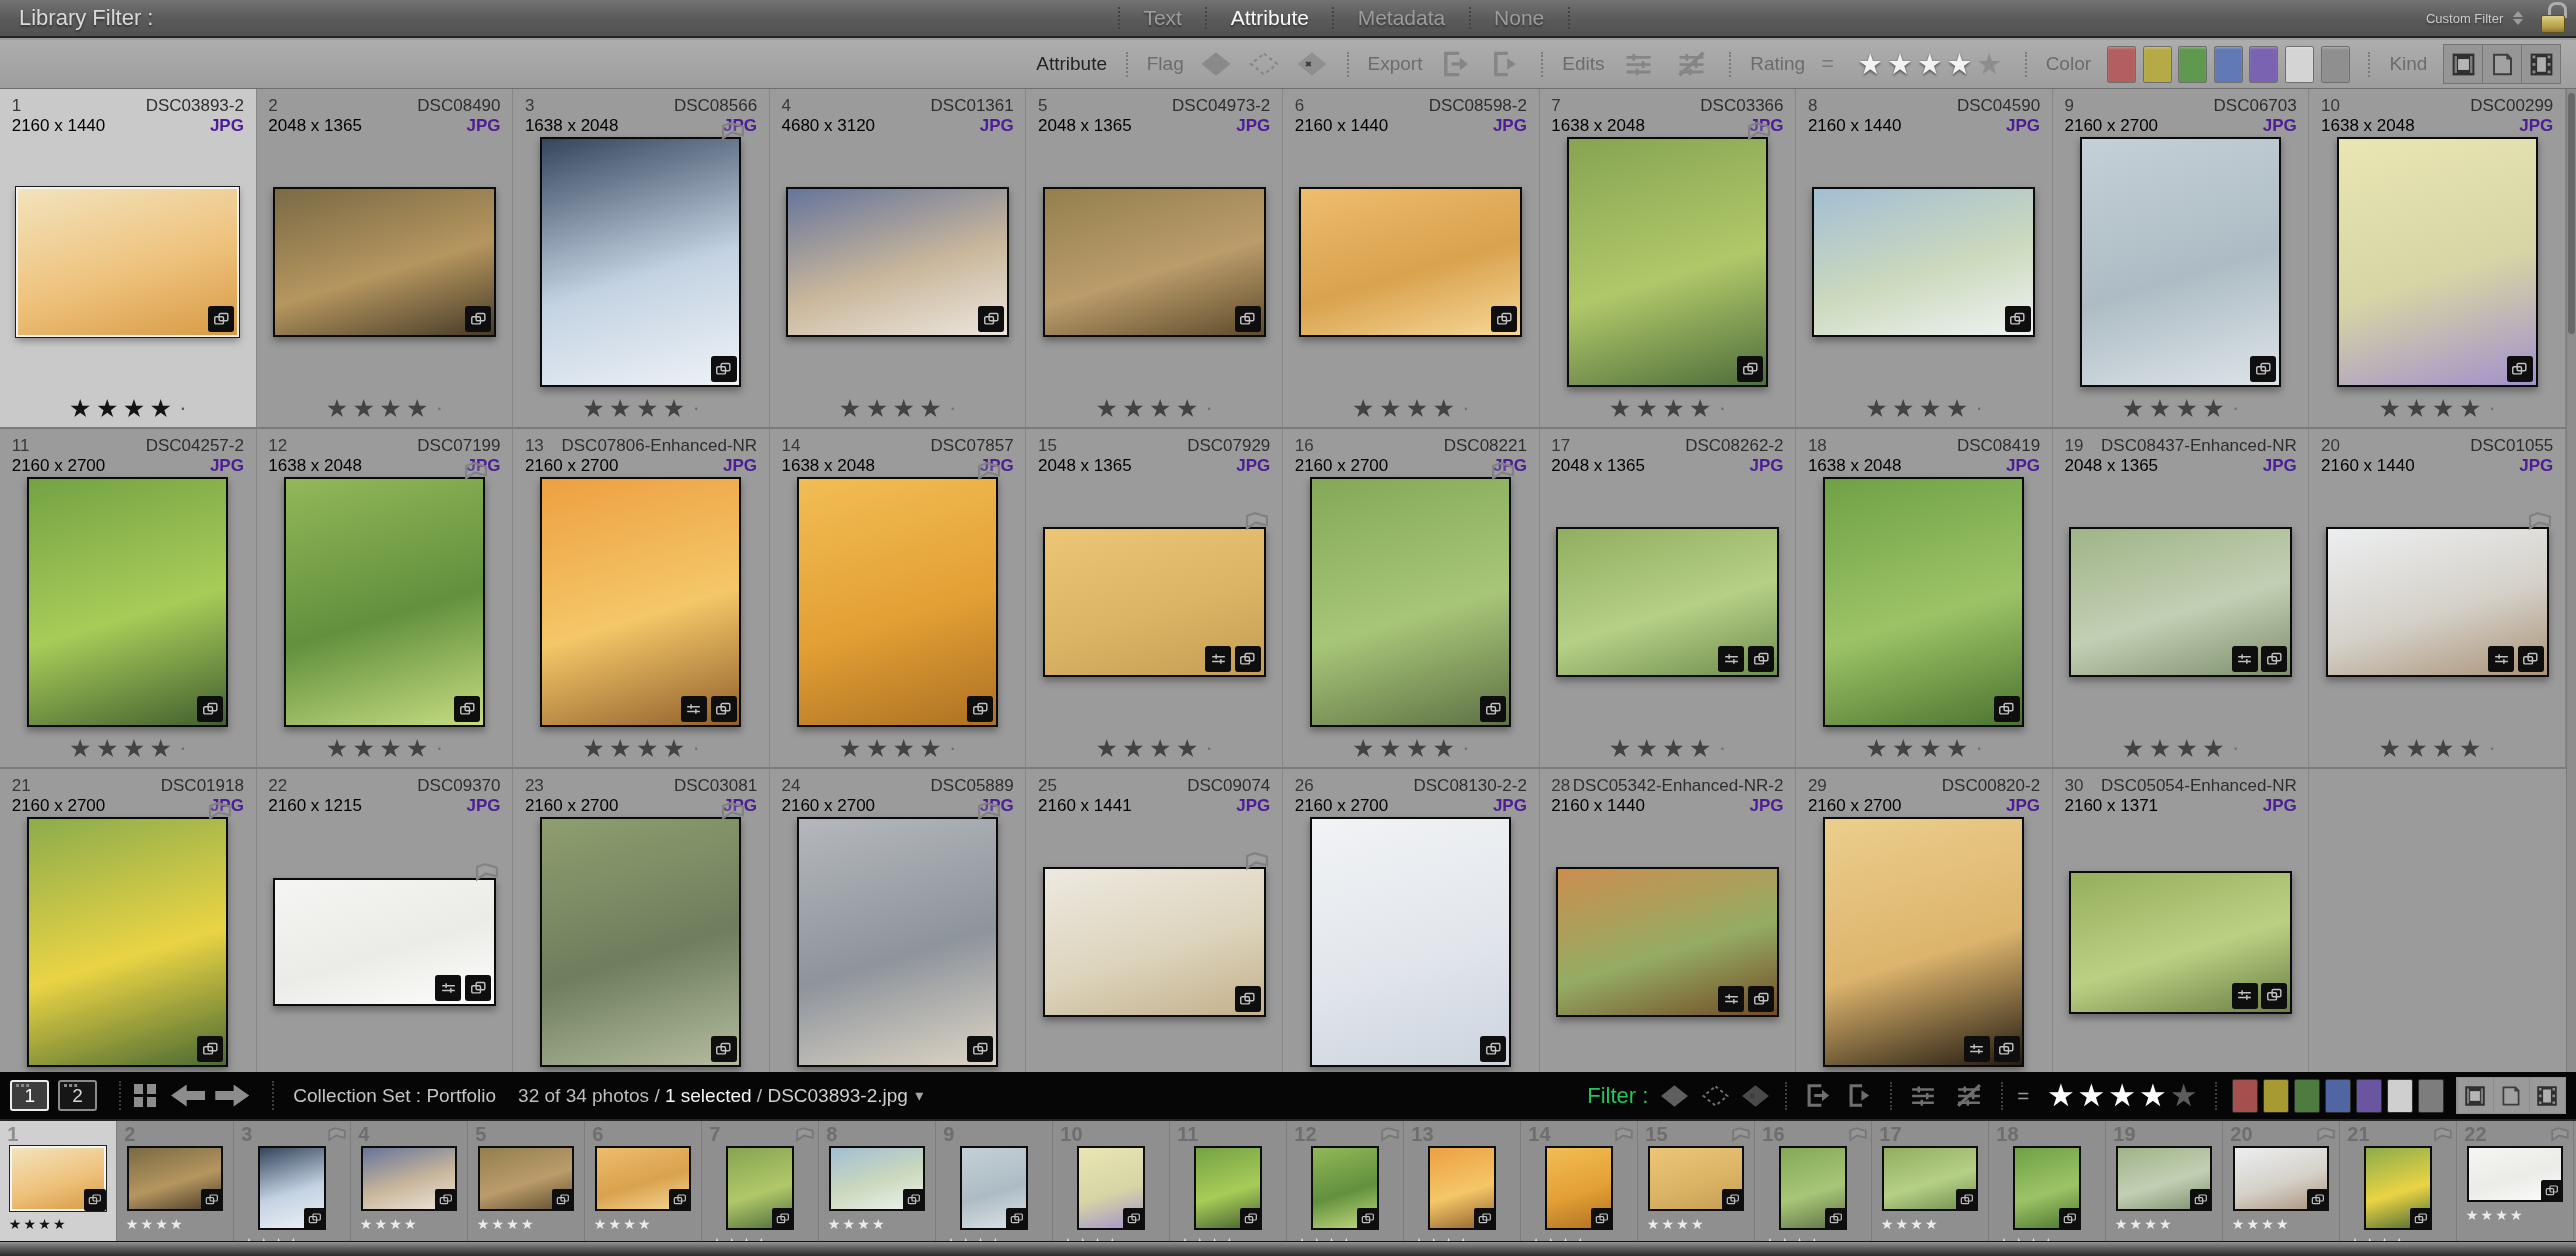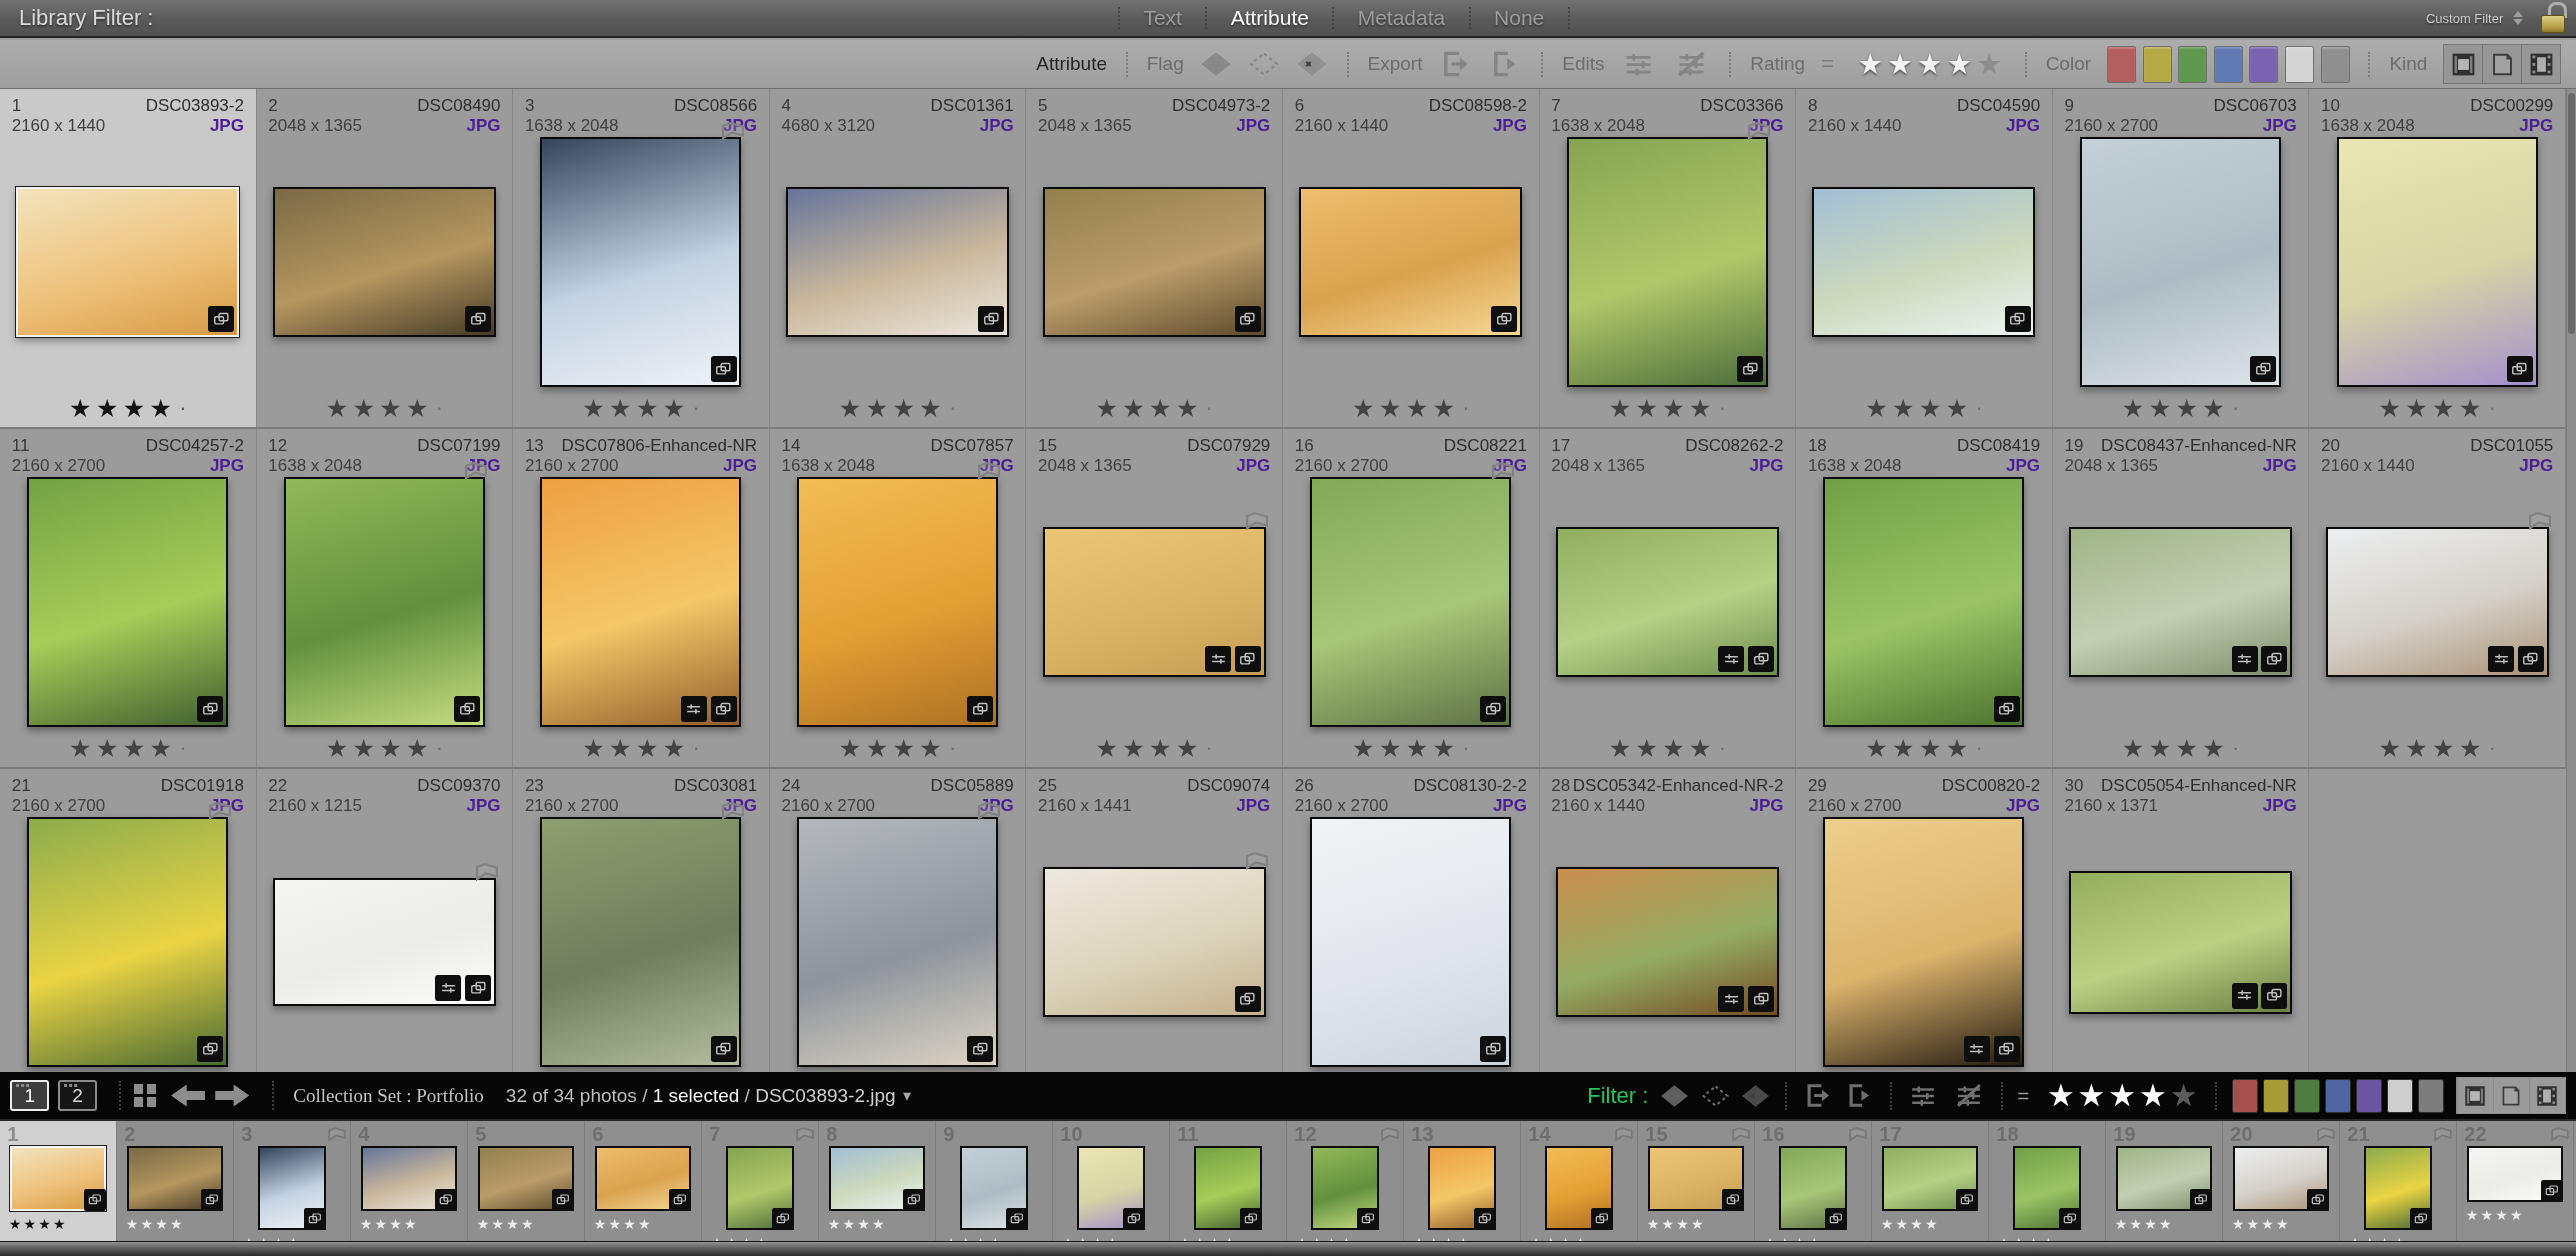--- a/index.html
+++ b/index.html
@@ -51,21 +51,21 @@
     display:grid;grid-template-columns:repeat(10,1fr);grid-auto-rows:340px;}
   .grid-scrollbar{position:absolute;top:89px;right:0;width:10.2px;height:983px;background:#8e8e8e;border-left:0.7px solid #7b7b7b;box-sizing:border-box;}
   .grid-scroll-thumb{position:absolute;top:4.4px;left:1.5px;width:6.6px;height:241px;border-radius:3.7px;background:#696969;}
   .grid-cell{position:relative;border-right:1.5px solid #878787;border-bottom:2.2px solid #7b7b7b;
     box-sizing:border-box;display:flex;flex-direction:column;background:#9b9b9b;}
   .grid-cell.selected{background:#c9c9c9;}
   .cell-hdr{padding:6.6px 11.7px 0;}
   .hdr-line{display:flex;justify-content:space-between;font-size:17px;line-height:20px;}
   .ph-num{color:#383838;}
   .ph-file{color:#2e2e2e;}
-  .ph-dims{color:#404040;}
+  .ph-dims{color:#000000;}
   .ph-fmt{color:#4c1d95;font-weight:bold;}
   .thumb-wrap{flex:1;position:relative;display:flex;align-items:center;justify-content:center;}
   .thumb{position:relative;border:2.2px solid #0a0a0a;box-shadow:0 3.7px 7.3px rgba(0,0,0,.35);box-sizing:content-box;}
   .selected .thumb{border:2.9px solid #f2f2f2;outline:1.5px solid #1b1b1b;}
   .thumb-flag{position:absolute;top:-20.5px;right:-7.3px;width:28px;height:23.4px;}
   .badge-row{position:absolute;right:2.9px;bottom:2.9px;display:flex;gap:3.7px;}
   .badge{width:26px;height:26px;background:#0e0e0e;border-radius:2.9px;display:flex;align-items:center;justify-content:center;}
   .cell-stars{height:38px;display:flex;align-items:center;justify-content:center;font-size:25px;color:#434343;letter-spacing:4.4px;}
   .selected .cell-stars{color:#141414;}
   .cell-stars .dot{font-size:22px;letter-spacing:0;margin-left:2.9px;color:#6f6f6f;}
@@ -76,21 +76,21 @@
   .winbtn{width:39px;height:31px;border:2.2px solid #8b8b8b;border-radius:2.9px;color:#d6d6d6;
     display:flex;align-items:center;justify-content:center;font-size:19px;position:relative;background:#161616;margin-right:8.8px;box-sizing:border-box;}
   .winbtn::before{content:"";position:absolute;top:2.2px;left:3.7px;width:2.9px;height:2.9px;background:#8a8a8a;box-shadow:5.1px 0 #8a8a8a,10.2px 0 #8a8a8a;}
   .winbtn.active{border-color:#ededed;color:#fff;background:#3d3d3d;}
   .sb-sep{height:29px;border-left:2.2px dotted #3e3e3e;margin:0 13px;}
   .module-grid{display:grid;grid-template-columns:9.5px 9.5px;grid-gap:3.7px;margin-right:14.6px;}
   .module-grid i{display:block;width:9.5px;height:9.5px;background:#8d8d8d;}
   .nav-arrow{width:34px;height:22px;background:#8d8d8d;margin-right:10.2px;}
   .nav-arrow.left{clip-path:polygon(0 50%,46% 0,46% 30%,100% 30%,100% 70%,46% 70%,46% 100%);}
   .nav-arrow.right{clip-path:polygon(100% 50%,54% 0,54% 30%,0 30%,0 70%,54% 70%,54% 100%);}
-  .sb-collection{font-size:19px;color:#c5c5c5;margin:0 22px 0 5.9px;font-family:Liberation Serif, serif;}
+  .sb-collection{font-size:19px;color:#c5c5c5;margin:0 22px 0 5.9px;}
   .sb-text{font-size:19px;color:#bdbdbd;}
   .sb-selected{color:#f5f5f5;}
   .sb-file{color:#cfcfcf;}
   .sb-caret{color:#a5a5a5;font-size:16px;margin-left:7.3px;}
   
   .footer-filter{margin-left:auto;display:flex;align-items:center;gap:11.7px;color:#6f6f6f;}
   .ff-label{font-size:22px;color:#22c55e;}
   .ff-sep{height:28px;border-left:2.2px dotted #3e3e3e;margin:0 2.9px;}
   .ff-stars span{font-size:31px;letter-spacing:2.9px;}
   .ff-stars .on{color:#ffffff;}

